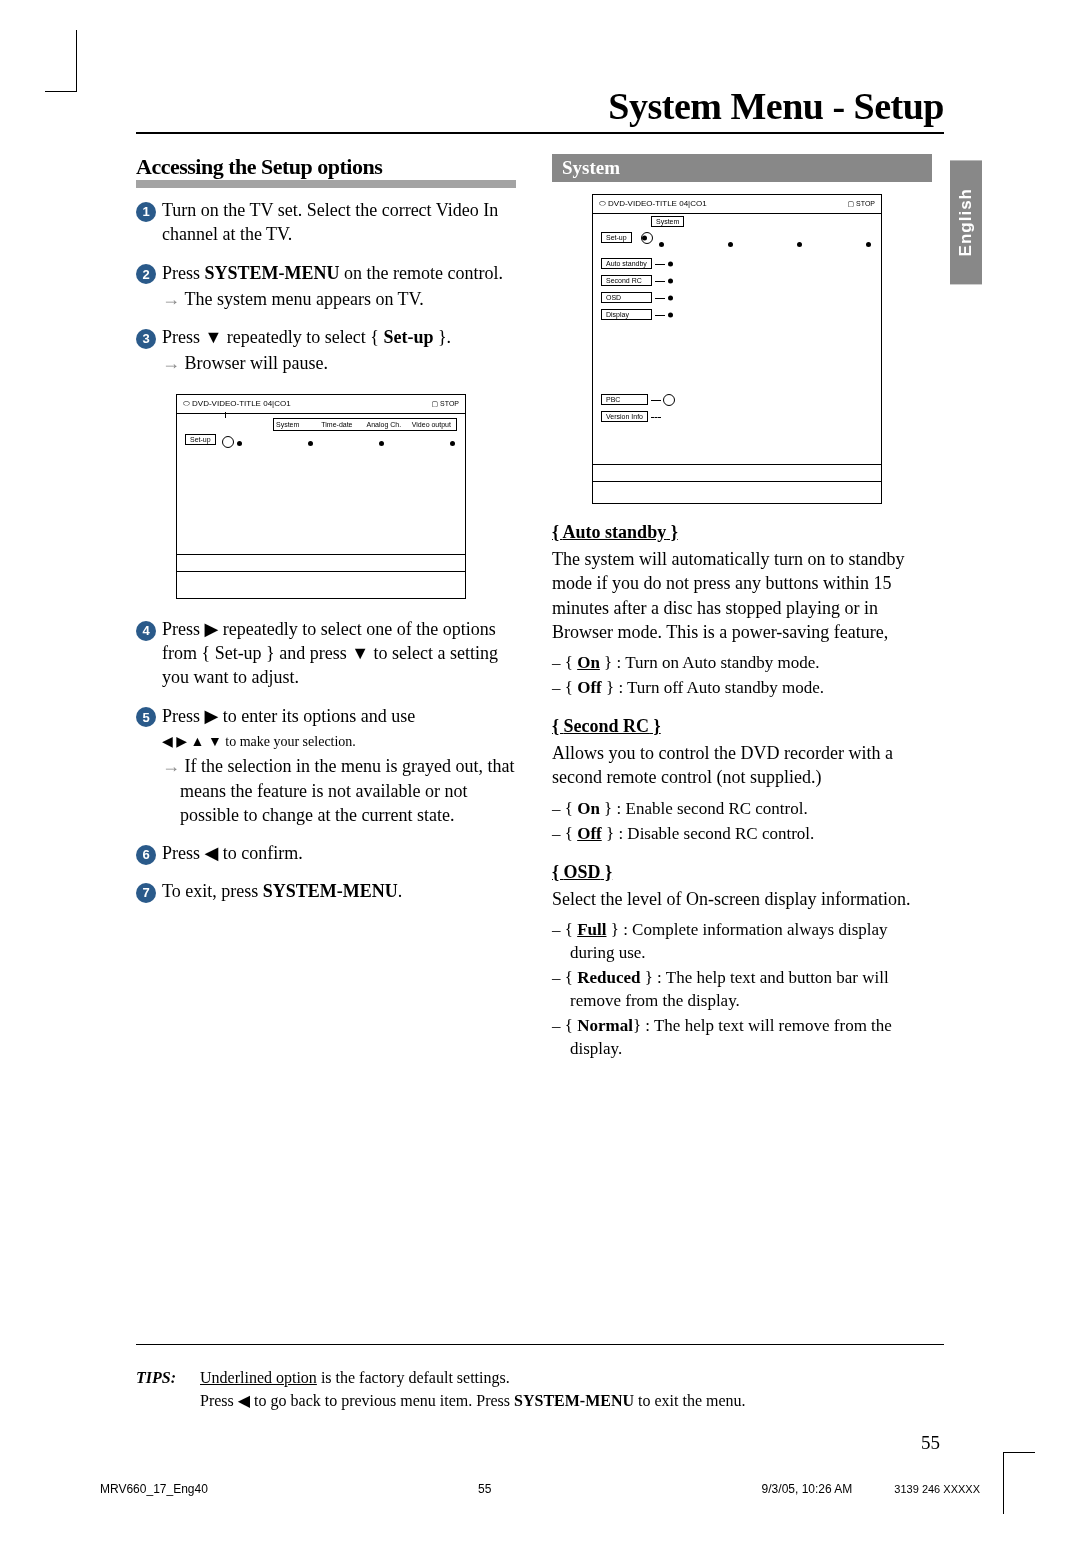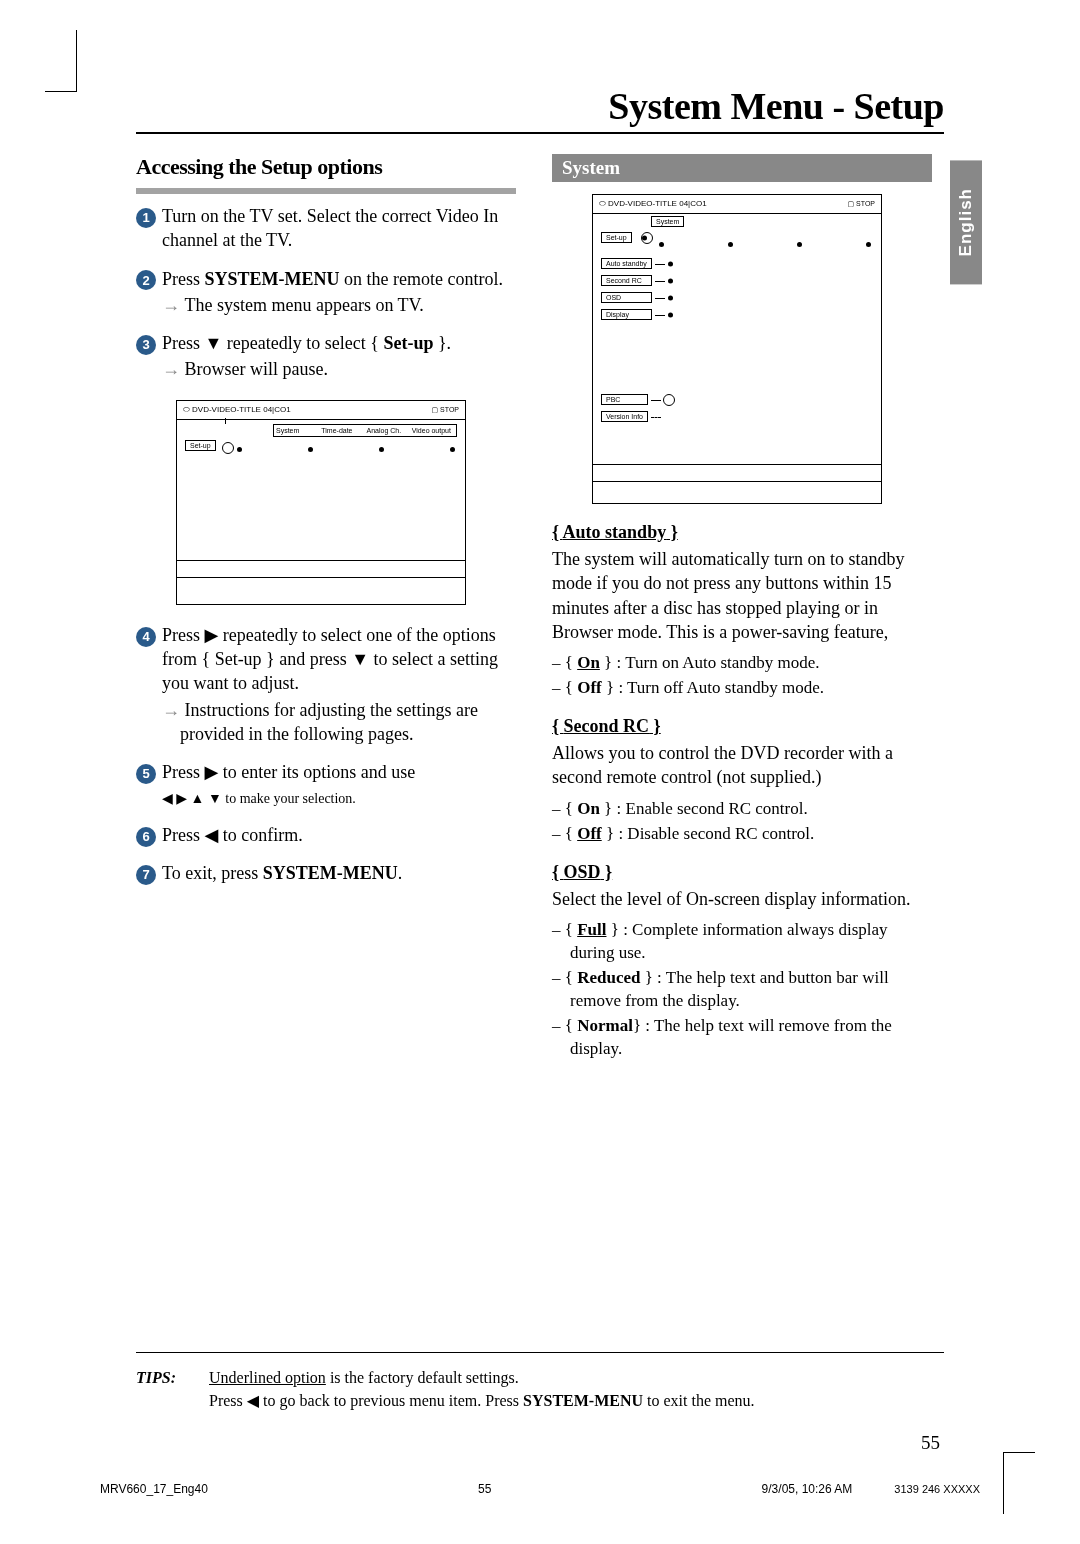--- a/index.html
+++ b/index.html
@@ -5,21 +5,21 @@
   * { box-sizing: border-box; margin: 0; padding: 0; }
   body { font-family: Georgia, 'Times New Roman', serif; background: #fff; color: #000; width: 1080px; height: 1544px; position: relative; font-size: 18px; }
   .page { position: absolute; left: 136px; top: 84px; width: 808px; }
   .crop-tl { position: absolute; top: 30px; left: 45px; width: 32px; height: 62px; border-right: 1px solid #000; border-bottom: 1px solid #000; }
   .crop-br { position: absolute; bottom: 30px; right: 45px; width: 32px; height: 62px; border-left: 1px solid #000; border-top: 1px solid #000; }
   .title { font-size: 38px; font-weight: bold; text-align: right; border-bottom: 2px solid #000; padding-bottom: 4px; margin-bottom: 20px; letter-spacing: -0.5px; }
   .columns { display: flex; gap: 36px; }
   .col { flex: 1; }
   .col-left { max-width: 380px; }
   .col-right { max-width: 380px; }
-  .subhead { font-size: 22px; font-weight: bold; border-bottom: 6px solid #a3a3a3; padding-bottom: 8px; margin-bottom: 10px; letter-spacing: -0.5px; }
+  .subhead { font-size: 22px; font-weight: bold; border-bottom: 8px solid #a3a3a3; padding-bottom: 0; margin-bottom: 10px; letter-spacing: -0.5px; }
   .section-banner { background: #888; color: #fff; font-weight: bold; font-size: 19px; padding: 3px 10px; margin-bottom: 12px; }
   .step { display: flex; margin-bottom: 14px; line-height: 1.35; }
   .stepnum { flex: 0 0 26px; height: 22px; }
   .circle { display: inline-flex; width: 20px; height: 20px; background: #2a5a8a; border-radius: 50%; color: #fff; font-size: 13px; font-weight: bold; align-items: center; justify-content: center; font-family: Arial, sans-serif; }
   .steptext { flex: 1; }
   .arrow-result { padding-left: 18px; text-indent: -18px; margin-top: 2px; }
   .arrow-result::before { content: "→ "; color: #888; font-weight: bold; }
   .osd-box { margin: 18px auto 18px 40px; width: 290px; height: 205px; border: 1px solid #000; position: relative; font-family: Arial, sans-serif; }
   .osd-box2 { margin: 0 auto 18px 40px; width: 290px; border: 1px solid #000; position: relative; font-family: Arial, sans-serif; }
   .osd-header { display: flex; justify-content: space-between; font-size: 8px; padding: 4px 6px; border-bottom: 1px solid #000; align-items: center; }
@@ -36,21 +36,21 @@
   .osd-footer-line { border-top: 1px solid #000; position: absolute; left: 0; right: 0; top: 16px; }
   .osd-item { border: 1px solid #000; font-size: 7px; padding: 1px 4px; margin-bottom: 6px; display: block; white-space: nowrap; position: relative; }
   .osd-item-line { position: absolute; right: -14px; top: 50%; width: 10px; border-top: 1px solid #000; }
   .osd-item-dot { position: absolute; right: -22px; top: 50%; width: 5px; height: 5px; background: #000; border-radius: 50%; transform: translateY(-50%); }
   .osd-item-circle { position: absolute; right: -28px; top: 50%; width: 12px; height: 12px; border: 1px solid #000; border-radius: 50%; transform: translateY(-50%); }
   .option-head { font-weight: bold; margin-top: 16px; margin-bottom: 4px; text-decoration: underline; }
   .option-body { line-height: 1.35; margin-bottom: 8px; }
   .dash-list { list-style: none; padding-left: 0; }
   .dash-list li { padding-left: 18px; text-indent: -18px; margin-bottom: 2px; line-height: 1.35; font-size: 17px; }
   .dash-list li::before { content: "– "; }
-  .tips-block { position: absolute; bottom: 132px; left: 136px; width: 808px; border-top: 1px solid #000; padding-top: 14px; font-size: 16px; font-style: italic; line-height: 1.4; display: flex; gap: 9px; }
+  .tips-block { position: absolute; bottom: 132px; left: 136px; width: 808px; border-top: 1px solid #000; padding-top: 22px; font-size: 16px; font-style: italic; line-height: 1.4; display: flex; }
   .tips-label { font-weight: bold; flex: 0 0 64px; }
   .tips-text { flex: 1; font-style: normal; }
   .page-num { position: absolute; bottom: 90px; right: 140px; font-size: 19px; }
   .footer-line { position: absolute; bottom: 48px; left: 100px; right: 100px; display: flex; justify-content: space-between; font-family: Arial, sans-serif; font-size: 12px; }
   .side-tab { position: absolute; right: 98px; top: 160px; background: #888; color: #fff; font-weight: bold; font-size: 17px; padding: 28px 6px; writing-mode: vertical-rl; transform: rotate(180deg); text-align: center; font-family: Arial, sans-serif; letter-spacing: 1px; }
   b { font-weight: bold; }
   u { text-decoration: underline; }
   .tri { font-family: Liberation Serif, serif; font-size: 14px; }
 </style>
 </head>
@@ -114,29 +114,29 @@
         </div>
         <div class="osd-footer">
             <div class="osd-footer-line"></div>
           </div>
       </div>
 
       <div class="step">
         <div class="stepnum"><span class="circle">4</span></div>
         <div class="steptext">
           <span>Press ▶ repeatedly to select one of the options from { Set-up } and press ▼ to select a setting you want to adjust.</span>
-          <div class="arrow-result">Instructions for adjusting the settings are provided in the following pages.</div>
         </div>
       </div>
 
       <div class="step">
         <div class="stepnum"><span class="circle">5</span></div>
         <div class="steptext">
           <span>Press ▶ to enter its options and use</span><br>
           <span class="tri">◀ ▶ ▲ ▼  to make your selection.</span>
+          <div class="arrow-result">If the selection in the menu is grayed out, that means the feature is not available or not possible to change at the current state.</div>
         </div>
       </div>
 
       <div class="step">
         <div class="stepnum"><span class="circle">6</span></div>
         <div class="steptext">Press ◀ to confirm.</div>
       </div>
 
       <div class="step">
         <div class="stepnum"><span class="circle">7</span></div>

